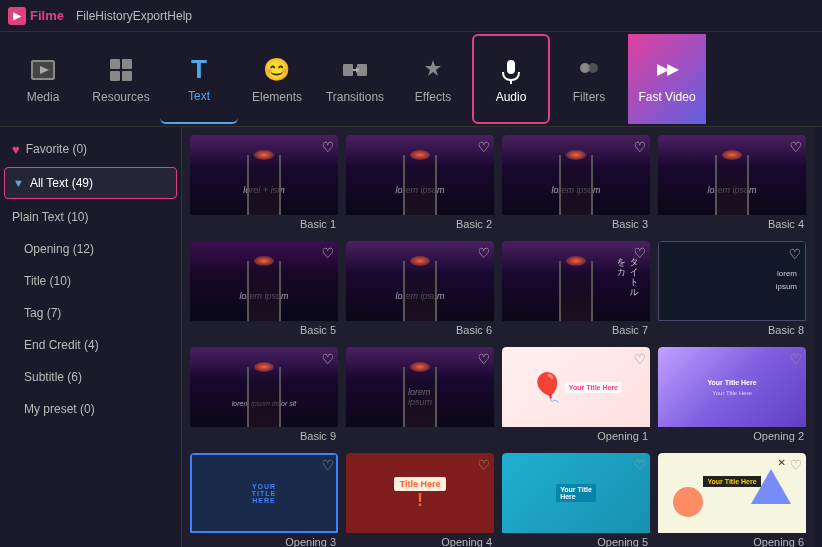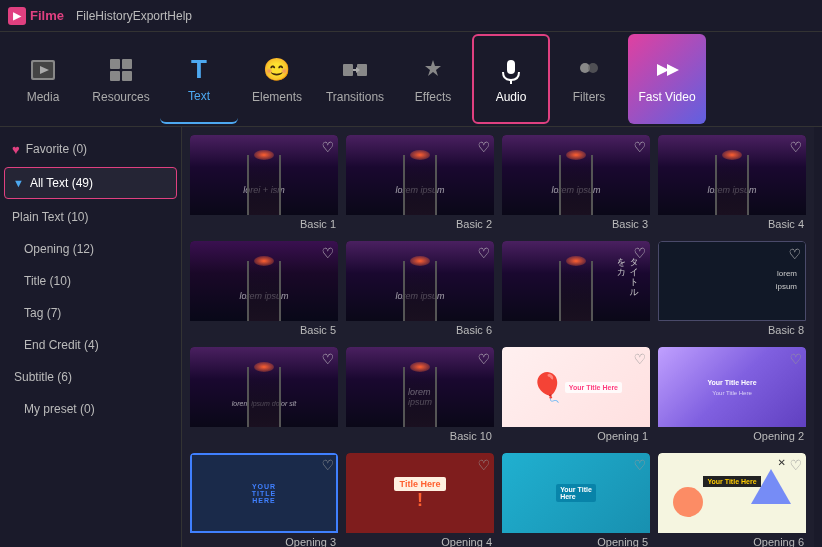--- a/index.html
+++ b/index.html
@@ -79,21 +79,21 @@
       display: flex; align-items: center; justify-content: center;
       font-size: 22px;
     }
     .toolbar-item-audio {
       border: 2px solid #e04080;
       border-radius: 6px;
       color: #fff;
     }
     .toolbar-item-fast {
       background: linear-gradient(135deg, #e040a0, #6060e0);
-      border-radius: 6px;
+      border-radius: 1px;
       color: #fff;
     }
 
     
     .main {
       display: flex;
       height: calc(547px - 32px - 95px);
     }
 
     
@@ -382,21 +382,21 @@
     </div>
     <div class="sidebar-item" style="padding-left:24px;">
       <span>Title (10)</span>
     </div>
     <div class="sidebar-item" style="padding-left:24px;">
       <span>Tag (7)</span>
     </div>
     <div class="sidebar-item" style="padding-left:24px;">
       <span>End Credit (4)</span>
     </div>
-    <div class="sidebar-item" style="padding-left:14px;">
+    <div class="sidebar-item" style="padding-left:24px;">
       <span>Subtitle (6)</span>
     </div>
     <div class="sidebar-item" style="padding-left:24px;text-align:right;">
       <span>My preset (0)</span>
     </div>
   </div>
 
   <div class="content">
     <div class="grid">
 
@@ -467,51 +467,52 @@
       </div>
 
       <div class="card">
         <div class="card-thumb">
           <div class="road-bg">
             <div class="road-sun"></div>
             <span class="jp-text">タイトル<br>をカ</span>
           </div>
           <span class="heart-btn">♡</span>
         </div>
+        <div class="card-label">Basic 7</div>
       </div>
 
       <div class="card">
         <div class="card-thumb" style="border:1px solid #4a4a6a;">
           <div class="basic8-bg">
             <div class="basic8-text">lorem<br>ipsum</div>
           </div>
           <span class="heart-btn">♡</span>
         </div>
         <div class="card-label">Basic 8</div>
       </div>
 
       <div class="card">
         <div class="card-thumb">
           <div class="road-bg">
               <div class="road-sun"></div>
               <div class="road-text" style="font-size:7px;">lorem ipsum dolor sit</div>
             </div>
           <span class="heart-btn">♡</span>
         </div>
+        <div class="card-label">Basic 9</div>
       </div>
 
       <div class="card">
         <div class="card-thumb">
           <div class="road-bg">
               <div class="road-sun"></div>
               <div class="road-text">lorem<br>ipsum</div>
             </div>
           <span class="heart-btn">♡</span>
         </div>
-        <div class="card-label">Basic 10</div>
       </div>
 
       <div class="card">
         <div class="card-thumb">
           <div class="opening1-bg">
             <span style="font-size:28px;">🎈</span>
             <div class="title-mock">Your Title Here</div>
           </div>
           <span class="heart-btn" style="color:#999;">♡</span>
         </div>

